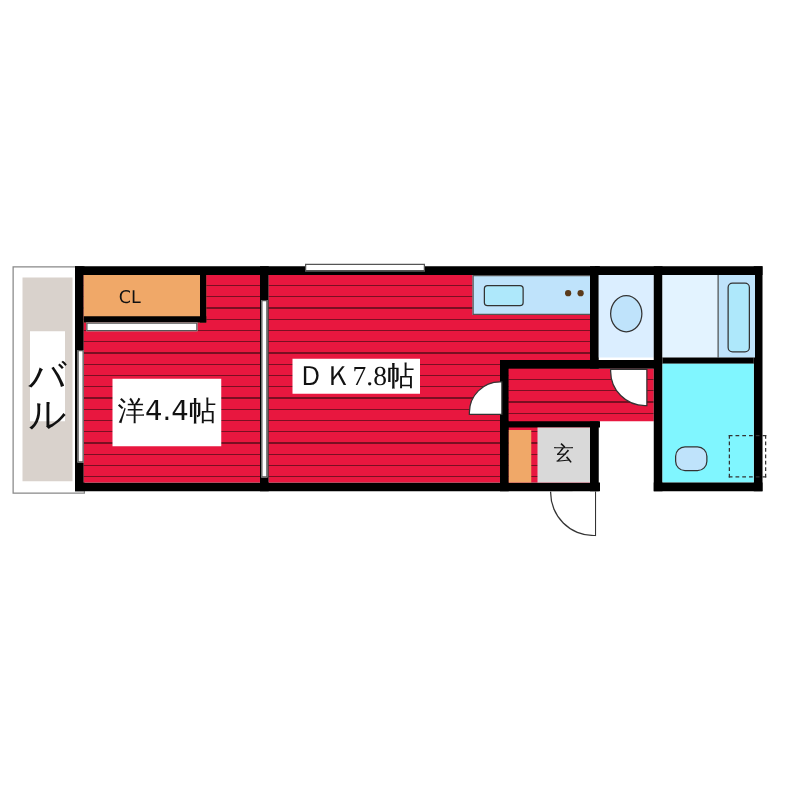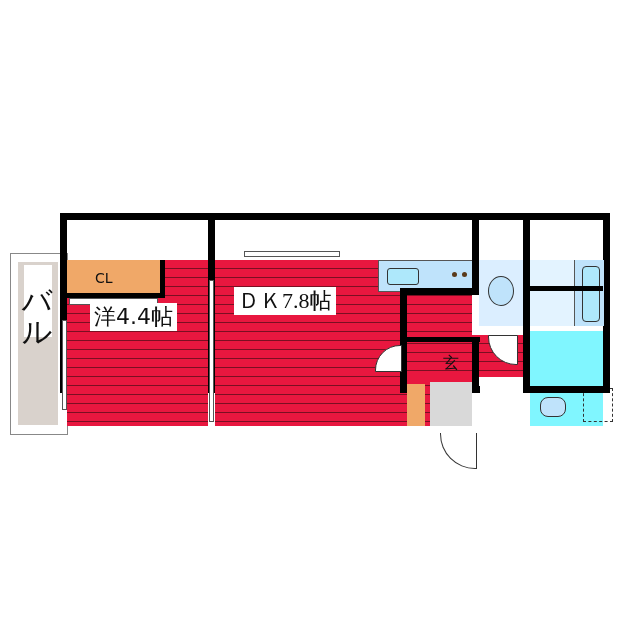--- a/index.html
+++ b/index.html
@@ -1,17 +1,17 @@
 <!DOCTYPE html>
 <html><head>
 <meta charset="utf-8">
 <style>
   html, body { margin:0; padding:0; background:#ffffff; }
   body { width:640px; height:640px; position:relative; overflow:hidden; font-family:"DejaVu Sans", sans-serif; }
-  .abs { position:absolute;margin-top:40px; }
+  .abs { position:absolute; }
   .wall { position:absolute; background:#000; }
   .floor-red { background: repeating-linear-gradient(to bottom, #e8173f 0px, #e8173f 8px, #7a0f22 8px, #7a0f22 9px); }
   .label { position:absolute; background:#fff; color:#111; white-space:nowrap; line-height:1; }
 </style>
 </head>
 <body>
 
 <div class="abs" style="left:10px;top:213px;width:56px;height:180px;border:1px solid #888;background:#fff;"></div>
 <div class="abs" style="left:18px;top:222px;width:40px;height:163px;background:#d9d2cc;"></div>
 <div class="label" style="left:24px;top:265px;width:28px;font-size:30px;writing-mode:vertical-rl;text-align:center;padding:2px 0;">バル</div>
@@ -19,21 +19,21 @@
 <div class="wall" style="left:60px;top:213px;width:420px;height:7px;"></div>
 <div class="wall" style="left:476px;top:213px;width:134px;height:7px;"></div>
 <div class="wall" style="left:60px;top:213px;width:7px;height:180px;"></div>
 <div class="wall" style="left:60px;top:386px;width:420px;height:7px;"></div>
 <div class="wall" style="left:603px;top:213px;width:7px;height:180px;"></div>
 
 <div class="abs floor-red" style="left:67px;top:220px;width:141px;height:166px;"></div>
 <div class="abs" style="left:67px;top:220px;width:93px;height:33px;background:#f0a868;border-right:5px solid #000;border-bottom:5px solid #000;"></div>
 <div class="abs" style="left:95px;top:230px;font-size:14px;color:#111;">CL</div>
 <div class="abs" style="left:69px;top:258px;width:87px;height:5px;background:#fff;border:1px solid #555;"></div>
-<div class="label" style="left:90px;top:303px;font-size:22px;padding:3px 4px;">洋4.4帖</div>
+<div class="label" style="left:90px;top:303px;font-size:22px;padding:16px 4px;">洋4.4帖</div>
 <div class="abs" style="left:62px;top:280px;width:3px;height:88px;background:#fff;border:1px solid #555;"></div>
 
 <div class="wall" style="left:208px;top:213px;width:7px;height:180px;"></div>
 <div class="abs" style="left:209px;top:240px;width:3px;height:140px;background:#fff;border:1px solid #555;"></div>
 
 <div class="abs floor-red" style="left:215px;top:220px;width:257px;height:166px;"></div>
 <div class="abs" style="left:244px;top:211px;width:94px;height:4px;background:#fff;border:1px solid #555;"></div>
 <div class="abs" style="left:378px;top:220px;width:94px;height:30px;background:#bfe3fb;border:1px solid #555;"></div>
 <div class="abs" style="left:387px;top:228px;width:30px;height:15px;background:#aee8fb;border:1px solid #333;border-radius:3px;"></div>
 <div class="abs" style="left:452px;top:232px;width:5px;height:5px;background:#5a3a1a;border-radius:50%;box-shadow:10px 0 #5a3a1a;"></div>

